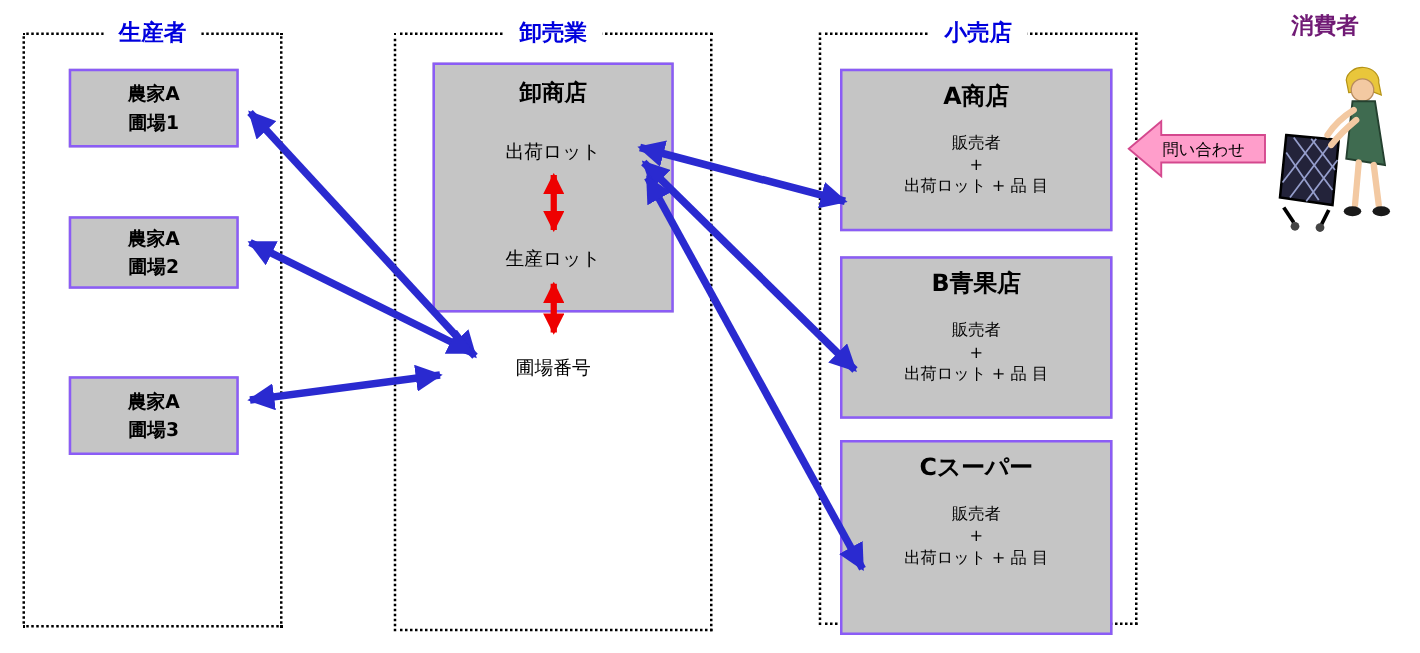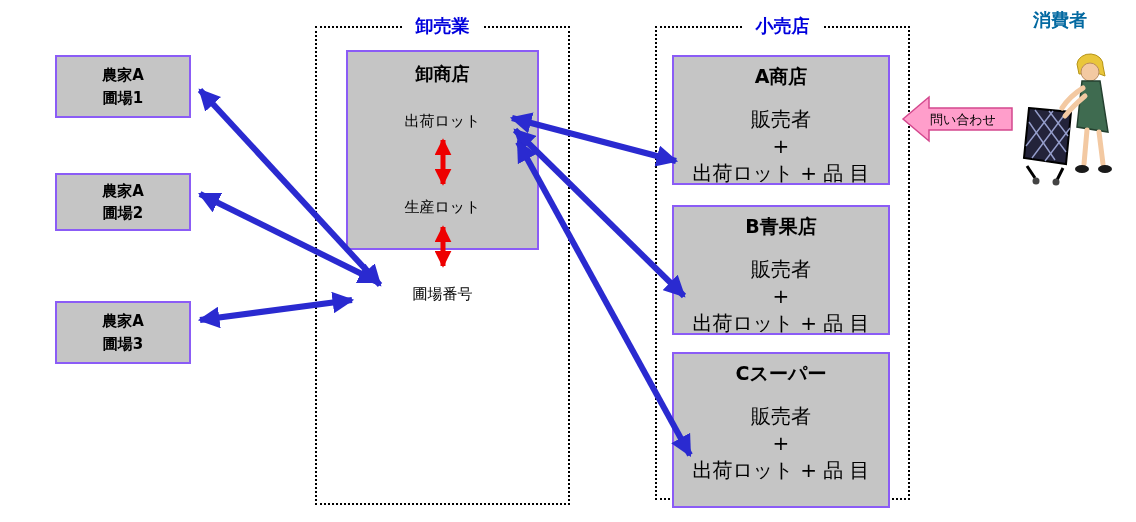--- a/index.html
+++ b/index.html
@@ -6,37 +6,37 @@
   body { font-family:"DejaVu Sans","Liberation Sans",sans-serif; background:#fff; }
   #canvas { position:relative; width:1136px; height:522px; background:#fff; overflow:hidden; }
 
   .dotted-col { position:absolute; border:2px dotted #000; background:transparent; }
   .col-title {
     position:absolute; top:-14px; left:50%; transform:translateX(-50%);
     color:#0000dd; font-weight:bold; font-size:18px; background:#fff;
     padding:0 12px; white-space:nowrap; z-index:3;
   }
   .free-title {
-    position:absolute; color:#0369a1; font-weight:bold; font-size:18px;
+    position:absolute; color:#701a75; font-weight:bold; font-size:18px;
     text-align:center; white-space:nowrap; z-index:3;
   }
 
   .gray-box {
     position:absolute; background:#c5c5c5; border:2px solid #8b5cf6;
     text-align:center; z-index:2;
   }
   .farm-box {
     display:flex; flex-direction:column; justify-content:center; align-items:center;
     font-weight:bold; font-size:15px; line-height:1.5;
   }
   .store-inner-title { font-weight:bold; font-size:18px; margin-top:10px; }
   .w-item { position:absolute; left:0; width:100%; font-size:15px; }
 
   .retail-name { font-weight:bold; font-size:19px; margin-top:7px; }
-  .retail-line { font-size:20px; line-height:1.35; }
+  .retail-line { font-size:13px; line-height:1.35; }
   .retail-seller { margin-top:16px; }
 
   #inquiry-label {
     position:absolute; left:930px; top:111px; width:82px; text-align:left;
     font-size:13px; color:#000; z-index:6; white-space:nowrap;
   }
 
   #arrow-layer { position:absolute; left:0; top:0; z-index:5; pointer-events:none; }
   #clipart { position:absolute; left:1015px; top:48px; z-index:2; }
 </style>
@@ -65,20 +65,23 @@
     </g>
 
     <g stroke="#ee0000" stroke-width="5">
       <line x1="443" y1="140" x2="443" y2="184" marker-start="url(#mr)" marker-end="url(#mr)"></line>
       <line x1="443" y1="227" x2="443" y2="266" marker-start="url(#mr)" marker-end="url(#mr)"></line>
     </g>
 
     <polygon points="903,119 929,97 929,108 1012,108 1012,130 929,130 929,141" fill="#ff9ecb" stroke="#d4488e" stroke-width="1.5"></polygon>
   </svg>
 
+  <div class="dotted-col" style="left:18px; top:26px; width:208px; height:476px;">
+    <div class="col-title">生産者</div>
+  </div>
 
   <div class="gray-box farm-box" style="left:55px; top:55px; width:136px; height:63px;">
     <span>農家A</span>
     <span>圃場1</span>
   </div>
   <div class="gray-box farm-box" style="left:55px; top:173px; width:136px; height:58px;">
     <span>農家A</span>
     <span>圃場2</span>
   </div>
   <div class="gray-box farm-box" style="left:55px; top:301px; width:136px; height:63px;">

